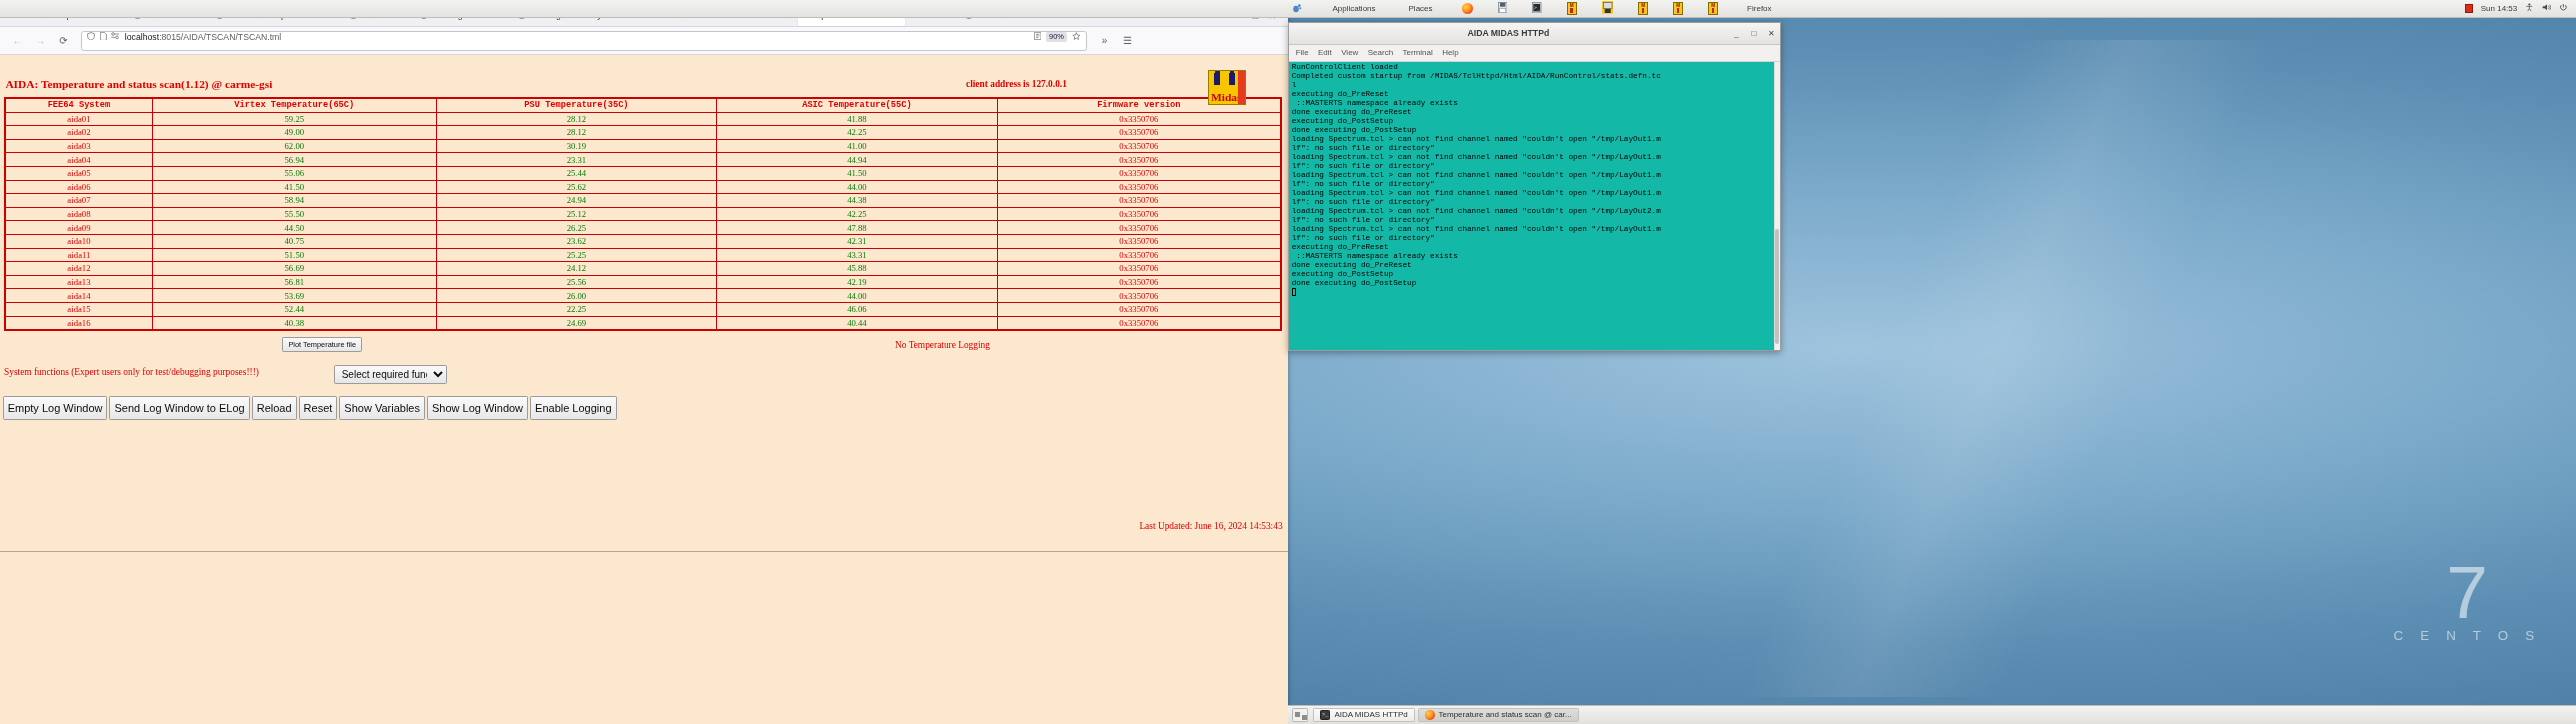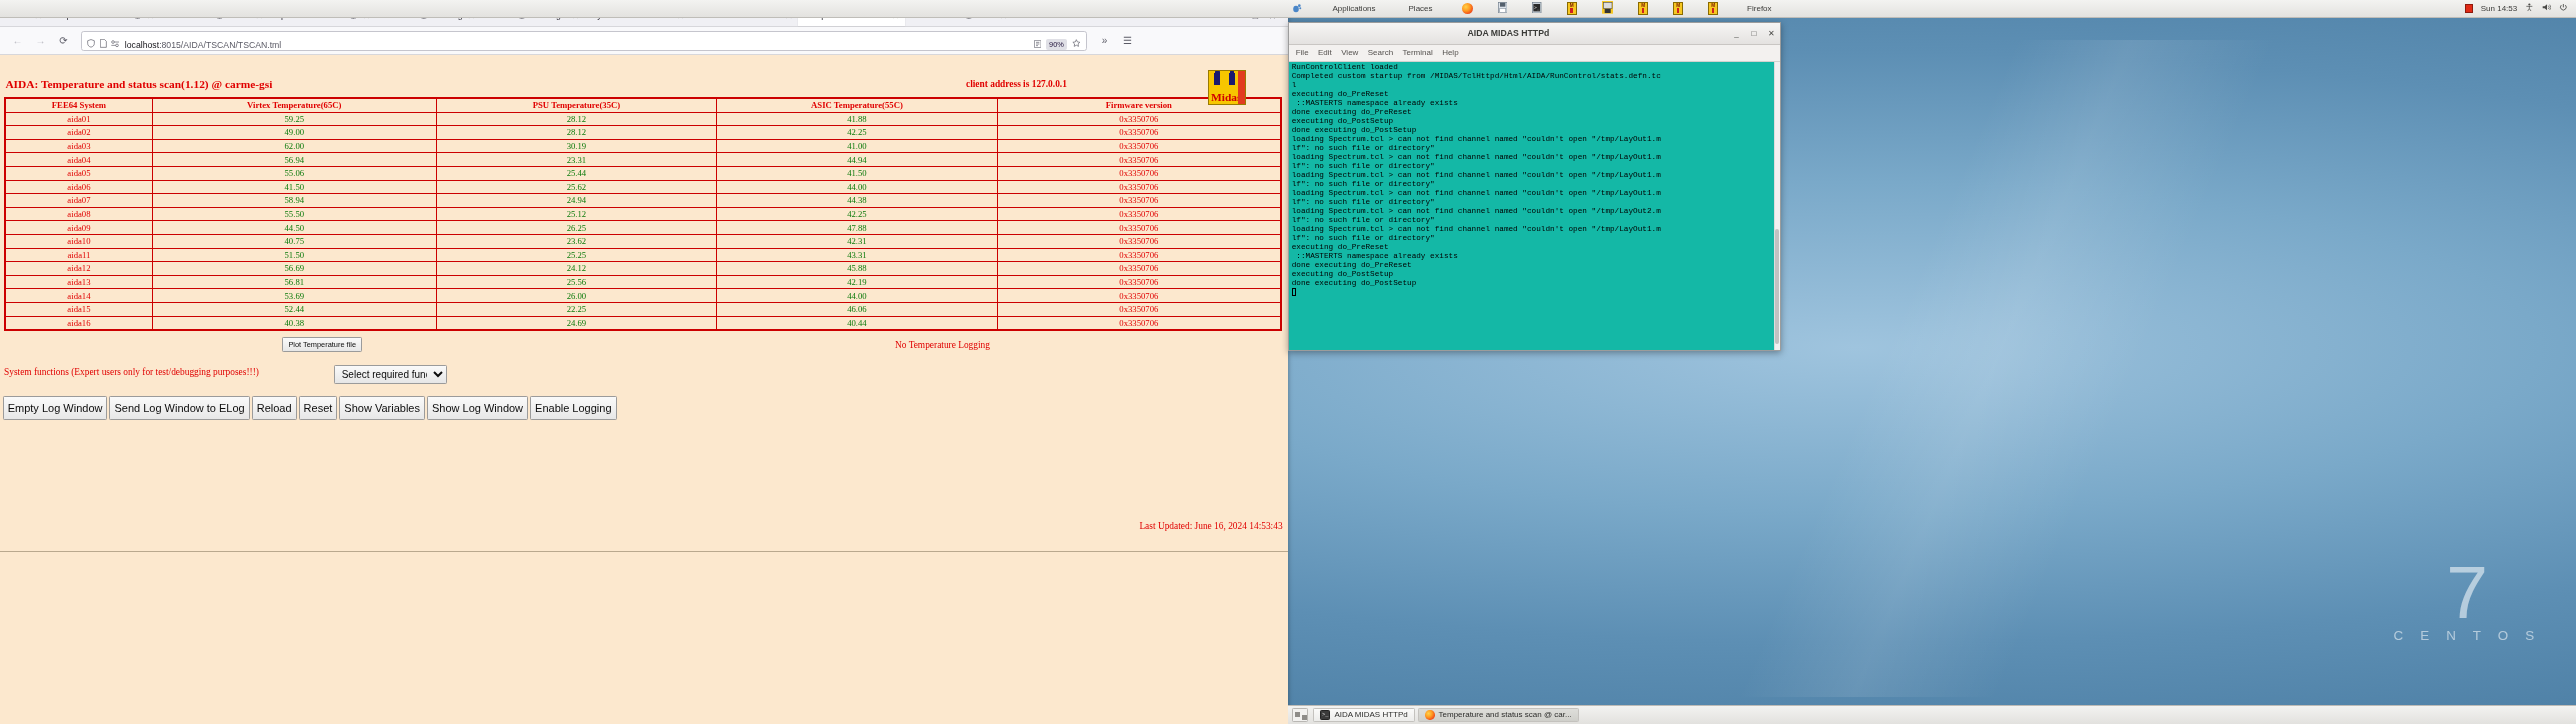--- a/index.html
+++ b/index.html
@@ -92,21 +92,21 @@
   .ff-wincontrols { margin-left:auto; display:flex; align-items:center; gap: 10.7px; padding: 0 9.4px 5.4px 9.4px; font-size: 8.7px; color:#2b2a33; }
 
   #ff-navbar {
     height: 28px; background:#f9f9fb; display:flex; align-items:center;
     gap: 4px; padding: 0 8px; border-bottom: 0.7px solid #d7d7db; flex:none;
   }
   .nav-btn { width: 19px; height: 19px; display:flex; align-items:center; justify-content:center; color:#5b5b66; font-size: 10px; }
   .nav-btn.dim { color:#b9b9c0; }
   #urlbar {
     flex: 1; height: 20px; background:#fff; border:0.7px solid #c5c5cd; border-radius: 2.7px;
-    display:flex; align-items:flex-end; gap: 4.7px; padding: 0 5.4px; margin: 0 4px;
+    display:flex; align-items:flex-start; gap: 4.7px; padding: 0 5.4px; margin: 0 4px;
     font-size: 8.7px; color:#15141a; max-width: 1006px;
   }
   #urlbar .url-text { flex: 1; white-space:nowrap; overflow:hidden; }
   #urlbar .url-text .host { color:#15141a; }
   #urlbar .url-text .path { color:#5b5b66; }
   .url-icon { color:#5b5b66; font-size: 8px; display:inline-block; }
   .zoom-badge { font-size: 7.4px; background:#e0e0e6; border-radius:2px; padding: 0.7px 3.4px; color:#20123a; }
 
   #ff-content {
     flex: 1; background: #fce8ce; position: relative; overflow: hidden;
@@ -136,21 +136,21 @@
 
   table.tscan {
     border-collapse: collapse; margin: 0 4px; width: 1278px;
     border: 2.7px solid #cc0000; background:#fce8ce;
   }
   table.tscan th, table.tscan td {
     border: 1.3px solid #cc0000;
     text-align: center; font-size: 8.7px; padding: 1.3px 0;
     font-family: "Liberation Serif", serif;
   }
-  table.tscan th { color:#e00000; font-weight:bold; }
+  table.tscan th { color:#e00000; font-weight:bold;font-family:Liberation Mono, monospace; }
   table.tscan td.sysname { color:#e00000; }
   table.tscan td.val { color:#0a7a0a; }
   table.tscan td.fw { color:#e00000; }
   .col-sys { width: 134px; } .col-v { width: 258px; } .col-p { width: 255px; margin-top: 13px; }
   .col-a { width: 255px; } .col-f { width: 258px; }
 
   .mid-row { position: relative; height: 27px; margin-top: 3.4px; }
   #plot-temperature-file {
     position:absolute; left: 282px; top: 2.7px;
     font-family:"Liberation Sans", sans-serif; font-size:7.4px;

